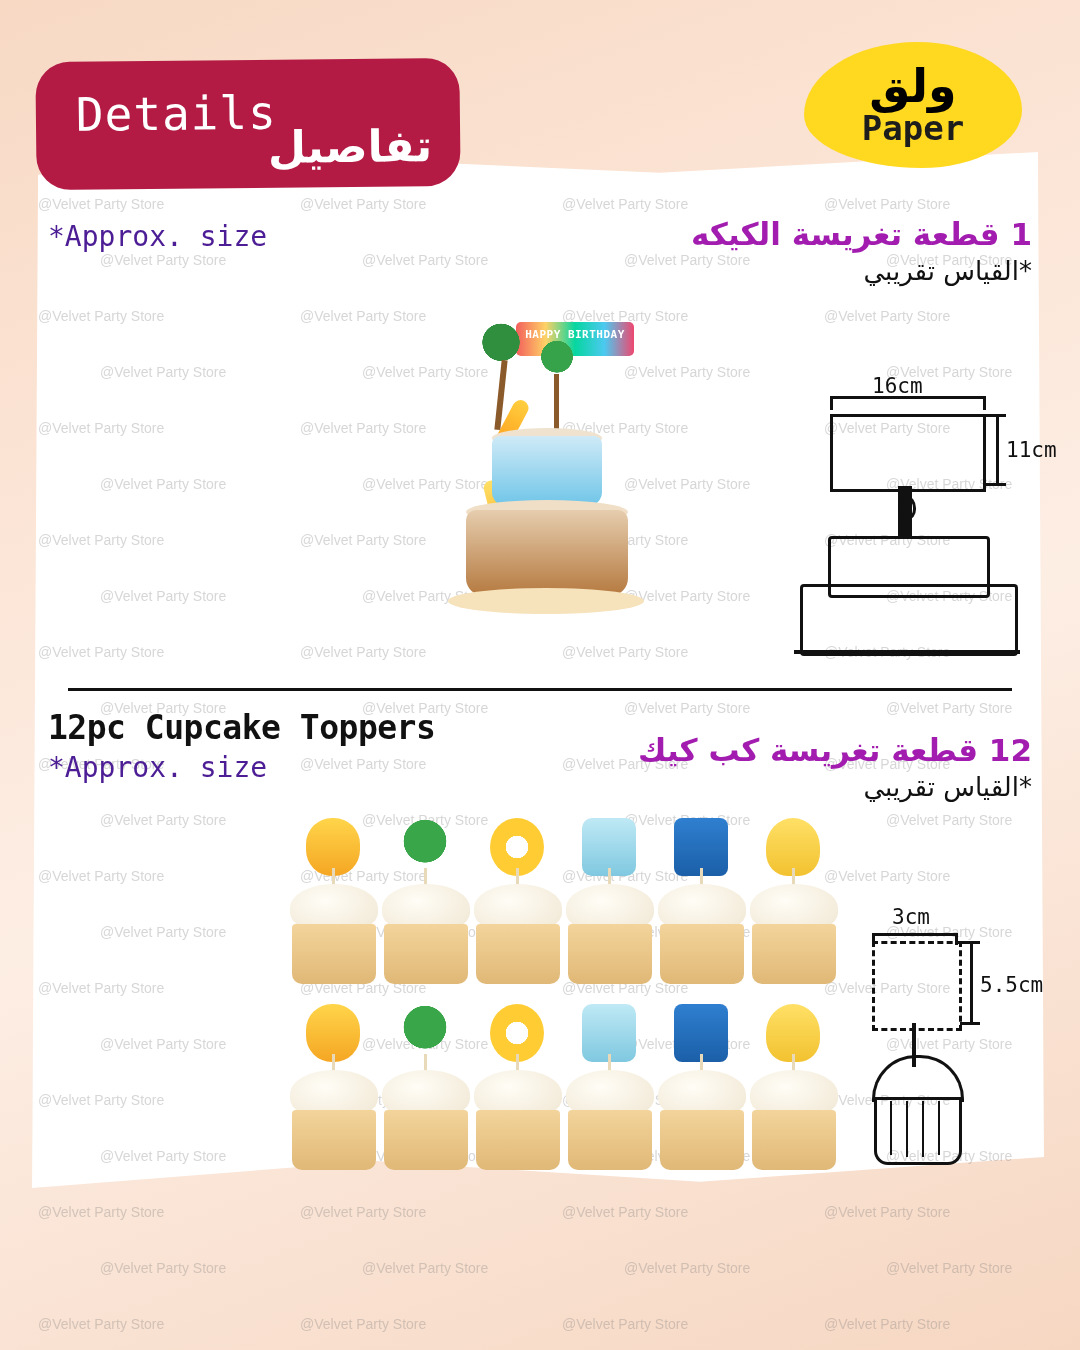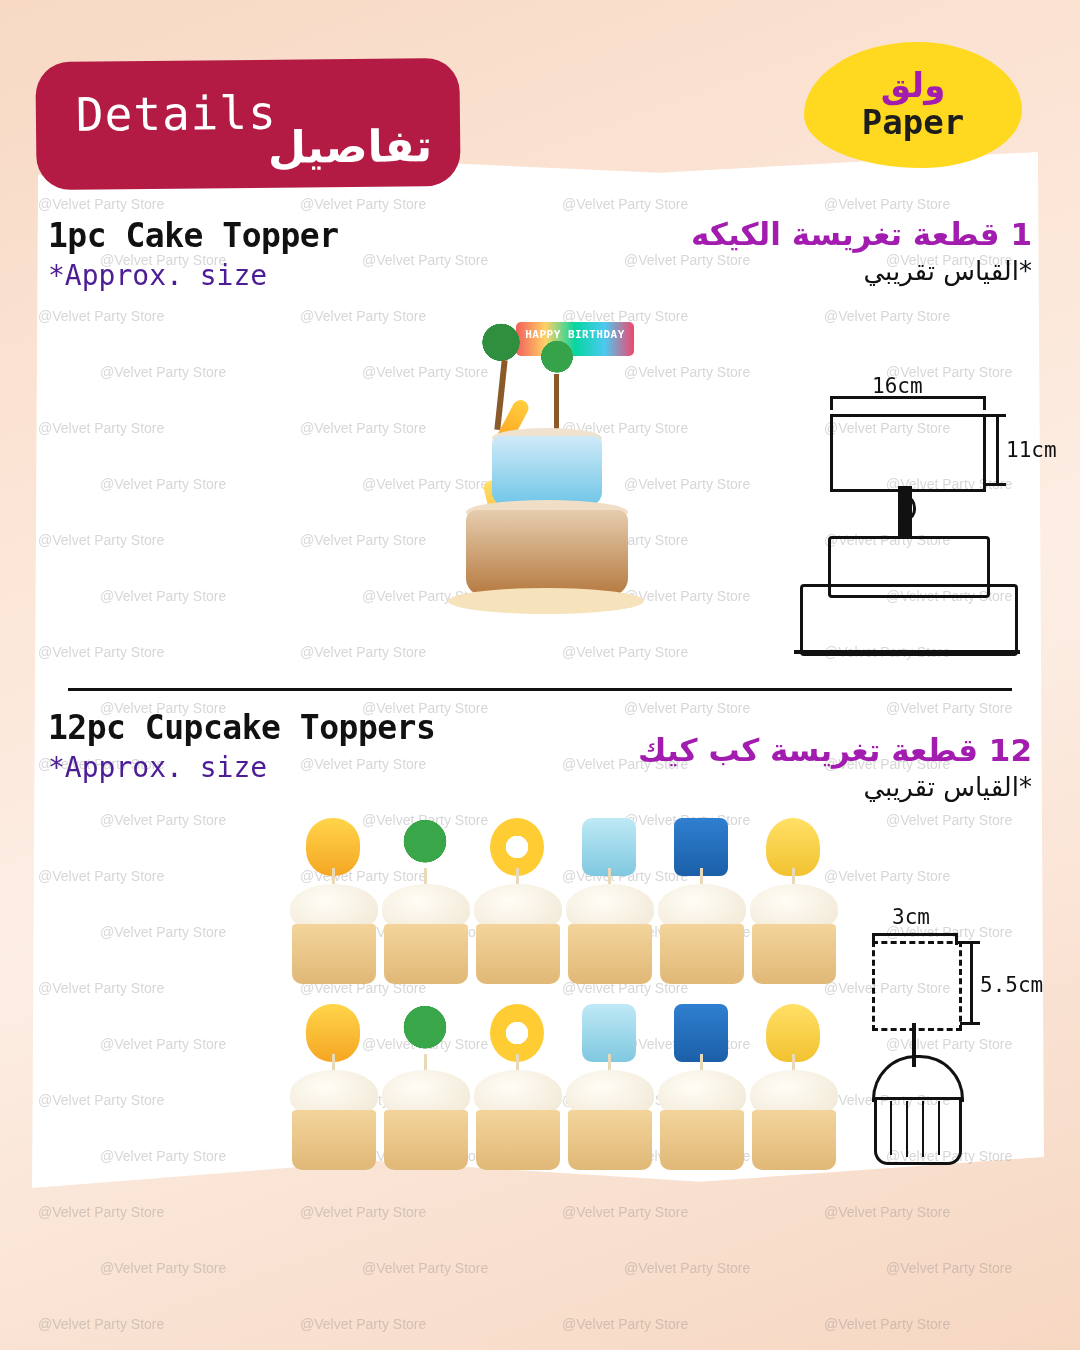--- a/index.html
+++ b/index.html
@@ -29,21 +29,21 @@
     position:absolute;right:28px;top:62px;color:#fff;font-size:44px;font-weight:bold;
     direction:rtl;
   }
   
   .paper-tag{
     position:absolute;right:58px;top:42px;width:218px;height:126px;
     background:#ffd820;
     border-radius:52% 48% 46% 54% / 58% 54% 46% 42%;
     display:flex;flex-direction:column;align-items:center;justify-content:center;
   }
-  .paper-tag .ar{font-size:34px;font-weight:bold;color:#a21caf;line-height:1.05;direction:rtl;}
+  .paper-tag .ar{font-size:46px;font-weight:bold;color:#000000;line-height:1.05;direction:rtl;}
   .paper-tag .en{font-size:34px;font-weight:bold;color:#1d1d1d;font-family:"DejaVu Sans Mono",monospace;line-height:1.1;}
 
   
   .sec{position:absolute;}
   .title-en{font-size:33px;font-weight:bold;color:#111;font-family:"DejaVu Sans Mono",monospace;letter-spacing:-0.5px;}
   .sub-en{font-size:28px;color:#4c1d95;font-family:"DejaVu Sans Mono",monospace;margin-top:4px;}
   .title-ar{font-size:31px;font-weight:bold;color:#a21caf;direction:rtl;text-align:right;}
   .sub-ar{font-size:26px;color:#111;direction:rtl;text-align:right;margin-top:4px;}
 
   .divider{position:absolute;left:68px;top:688px;width:944px;height:3px;background:#111;}
@@ -163,21 +163,20 @@
     <span style="left: 362px; top: 1260px;">@Velvet Party Store</span>
     <span style="left: 624px; top: 1260px;">@Velvet Party Store</span>
     <span style="left: 886px; top: 1260px;">@Velvet Party Store</span>
     <span style="left: 38px; top: 1316px;">@Velvet Party Store</span>
     <span style="left: 300px; top: 1316px;">@Velvet Party Store</span>
     <span style="left: 562px; top: 1316px;">@Velvet Party Store</span>
     <span style="left: 824px; top: 1316px;">@Velvet Party Store</span>
   </div>
 
 <div class="sec" style="left:48px;top:216px;">
-  <div class="title-en">1pc Cake Topper</div>
   <div class="sub-en">*Approx. size</div>
 </div>
 
 <div class="sec" style="right:48px;top:216px;">
   <div class="title-ar">1 قطعة تغريسة الكيكه</div>
   <div class="sub-ar">*القياس تقريبي</div>
 </div>
 
 <div class="cake-photo">
 

